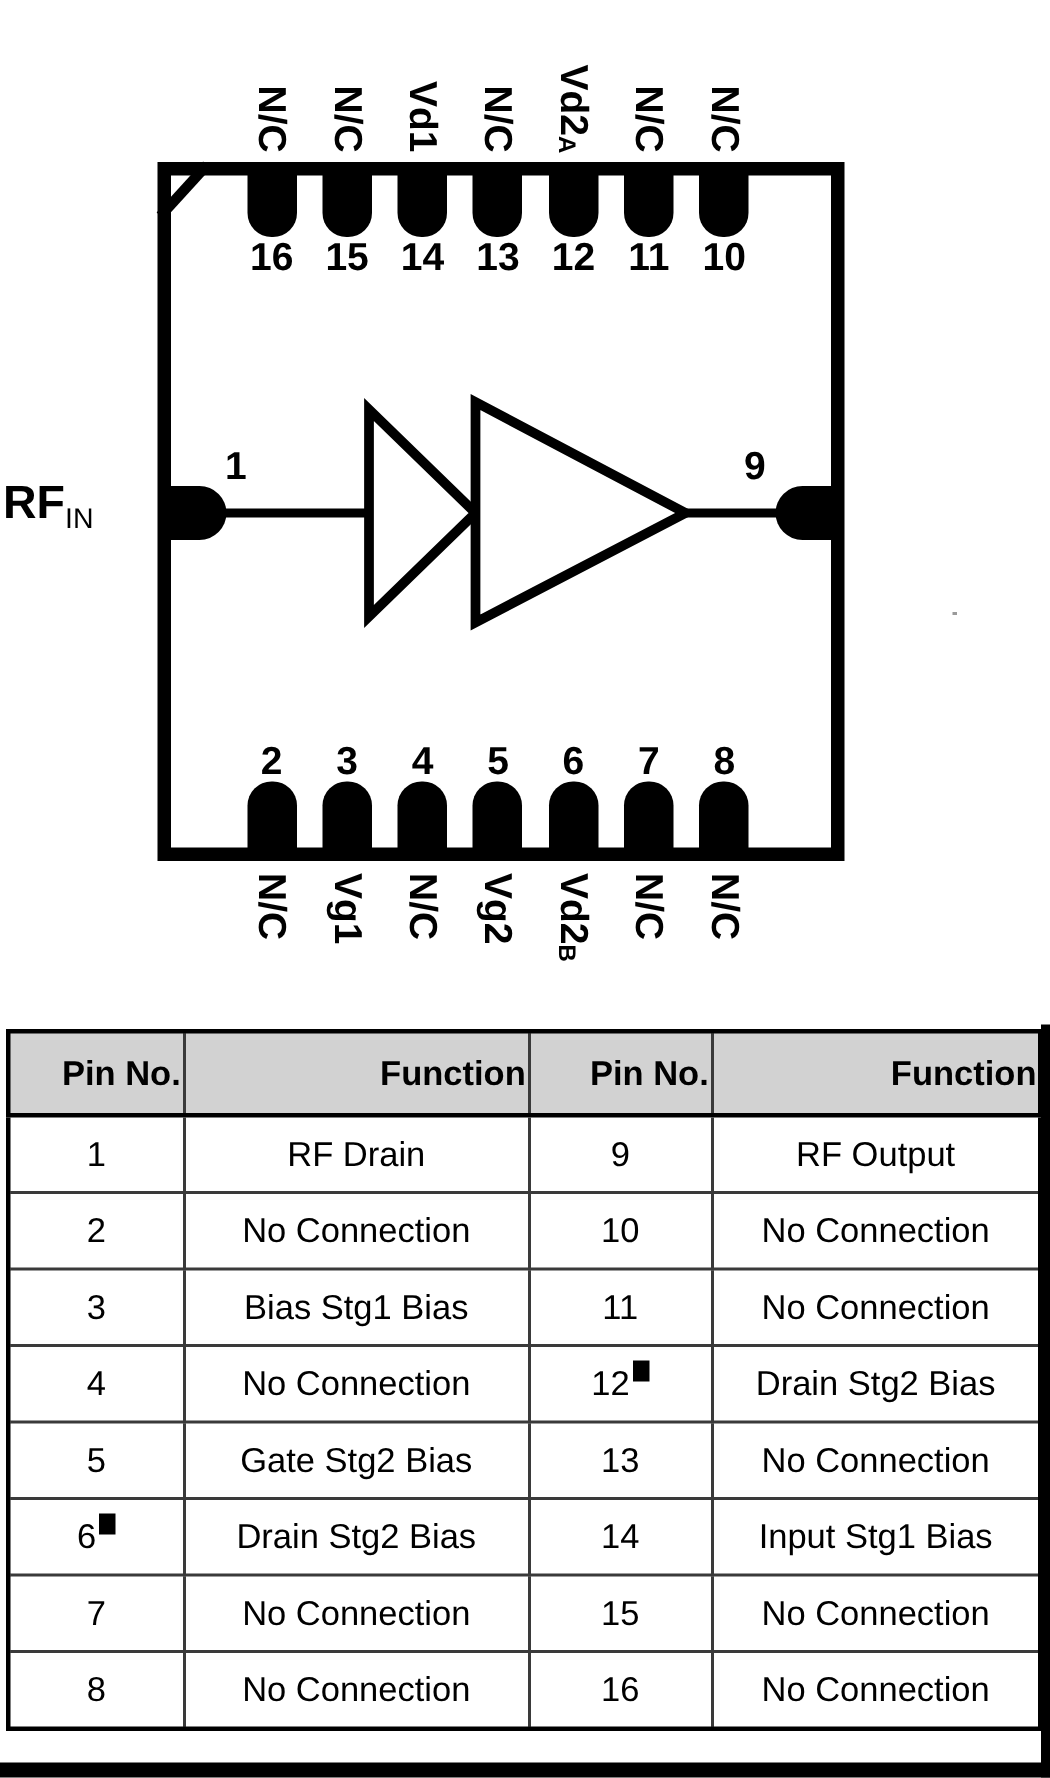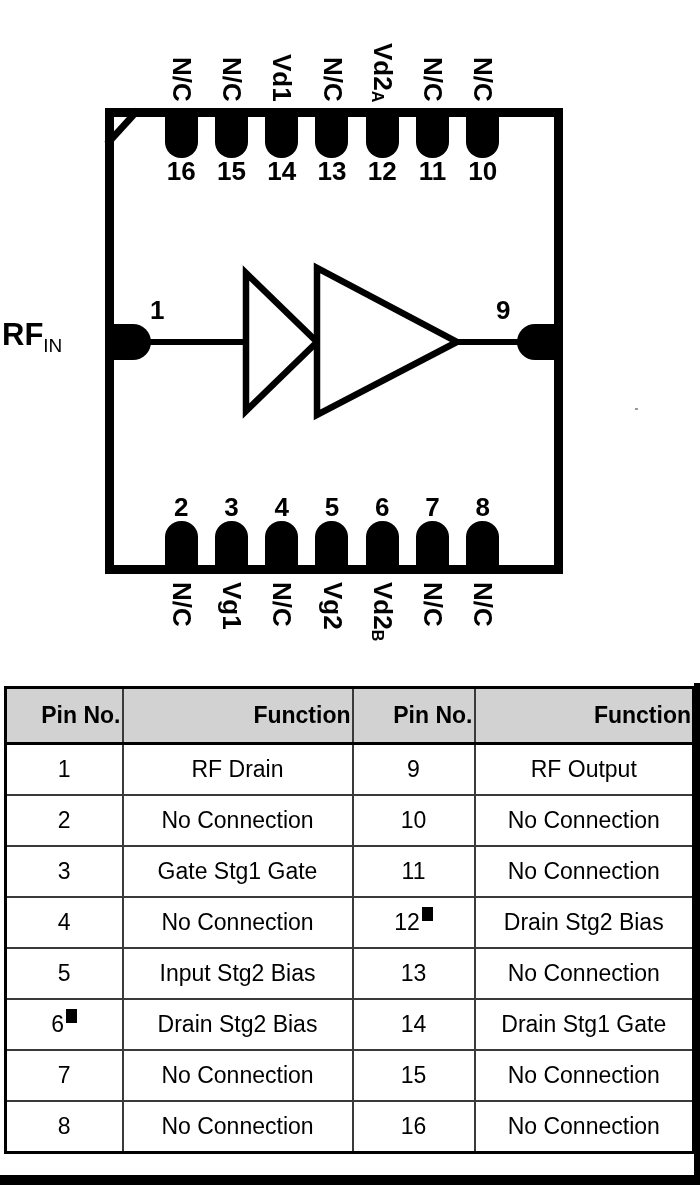--- a/index.html
+++ b/index.html
@@ -271,44 +271,44 @@
 
       <tr>
         <td><span>2</span></td>
         <td>No Connection</td>
         <td><span>10</span></td>
         <td>No Connection</td>
       </tr>
 
       <tr>
         <td><span>3</span></td>
-        <td>Gate Stg1 Gate</td>
+        <td>Bias Stg1 Bias</td>
         <td><span>11</span></td>
         <td>No Connection</td>
       </tr>
 
       <tr>
         <td><span>4</span></td>
         <td>No Connection</td>
         <td><span>12</span><span class="marker"></span></td>
         <td>Drain Stg2 Bias</td>
       </tr>
 
       <tr>
         <td><span>5</span></td>
-        <td>Input Stg2 Bias</td>
+        <td>Gate Stg2 Bias</td>
         <td><span>13</span></td>
         <td>No Connection</td>
       </tr>
 
       <tr>
         <td><span>6</span><span class="marker"></span></td>
         <td>Drain Stg2 Bias</td>
         <td><span>14</span></td>
-        <td>Drain Stg1 Gate</td>
+        <td>Input Stg1 Bias</td>
       </tr>
 
       <tr>
         <td><span>7</span></td>
         <td>No Connection</td>
         <td><span>15</span></td>
         <td>No Connection</td>
       </tr>
 
       <tr>

